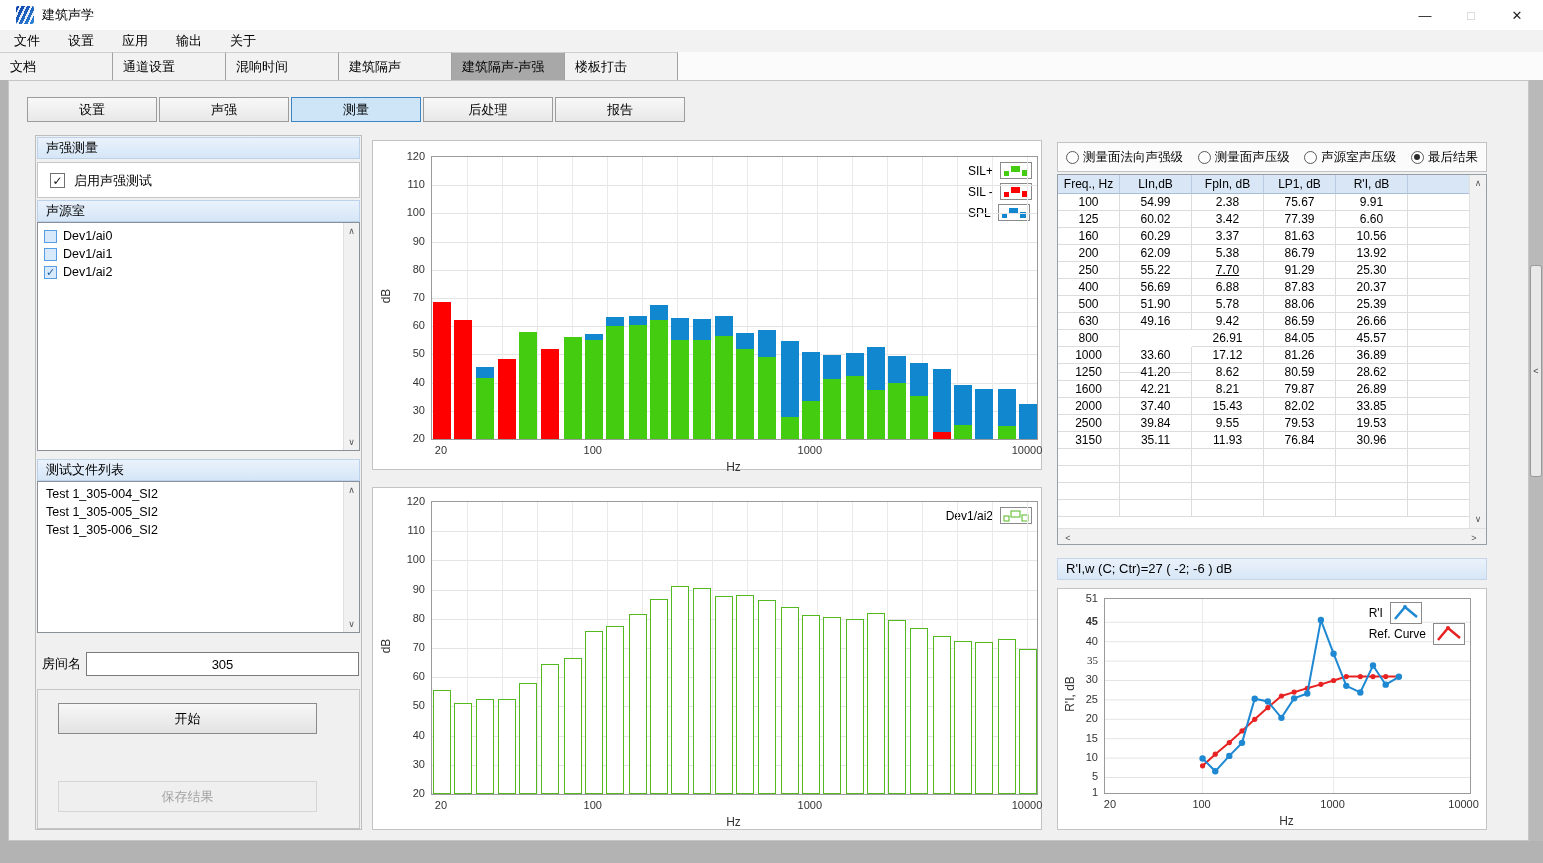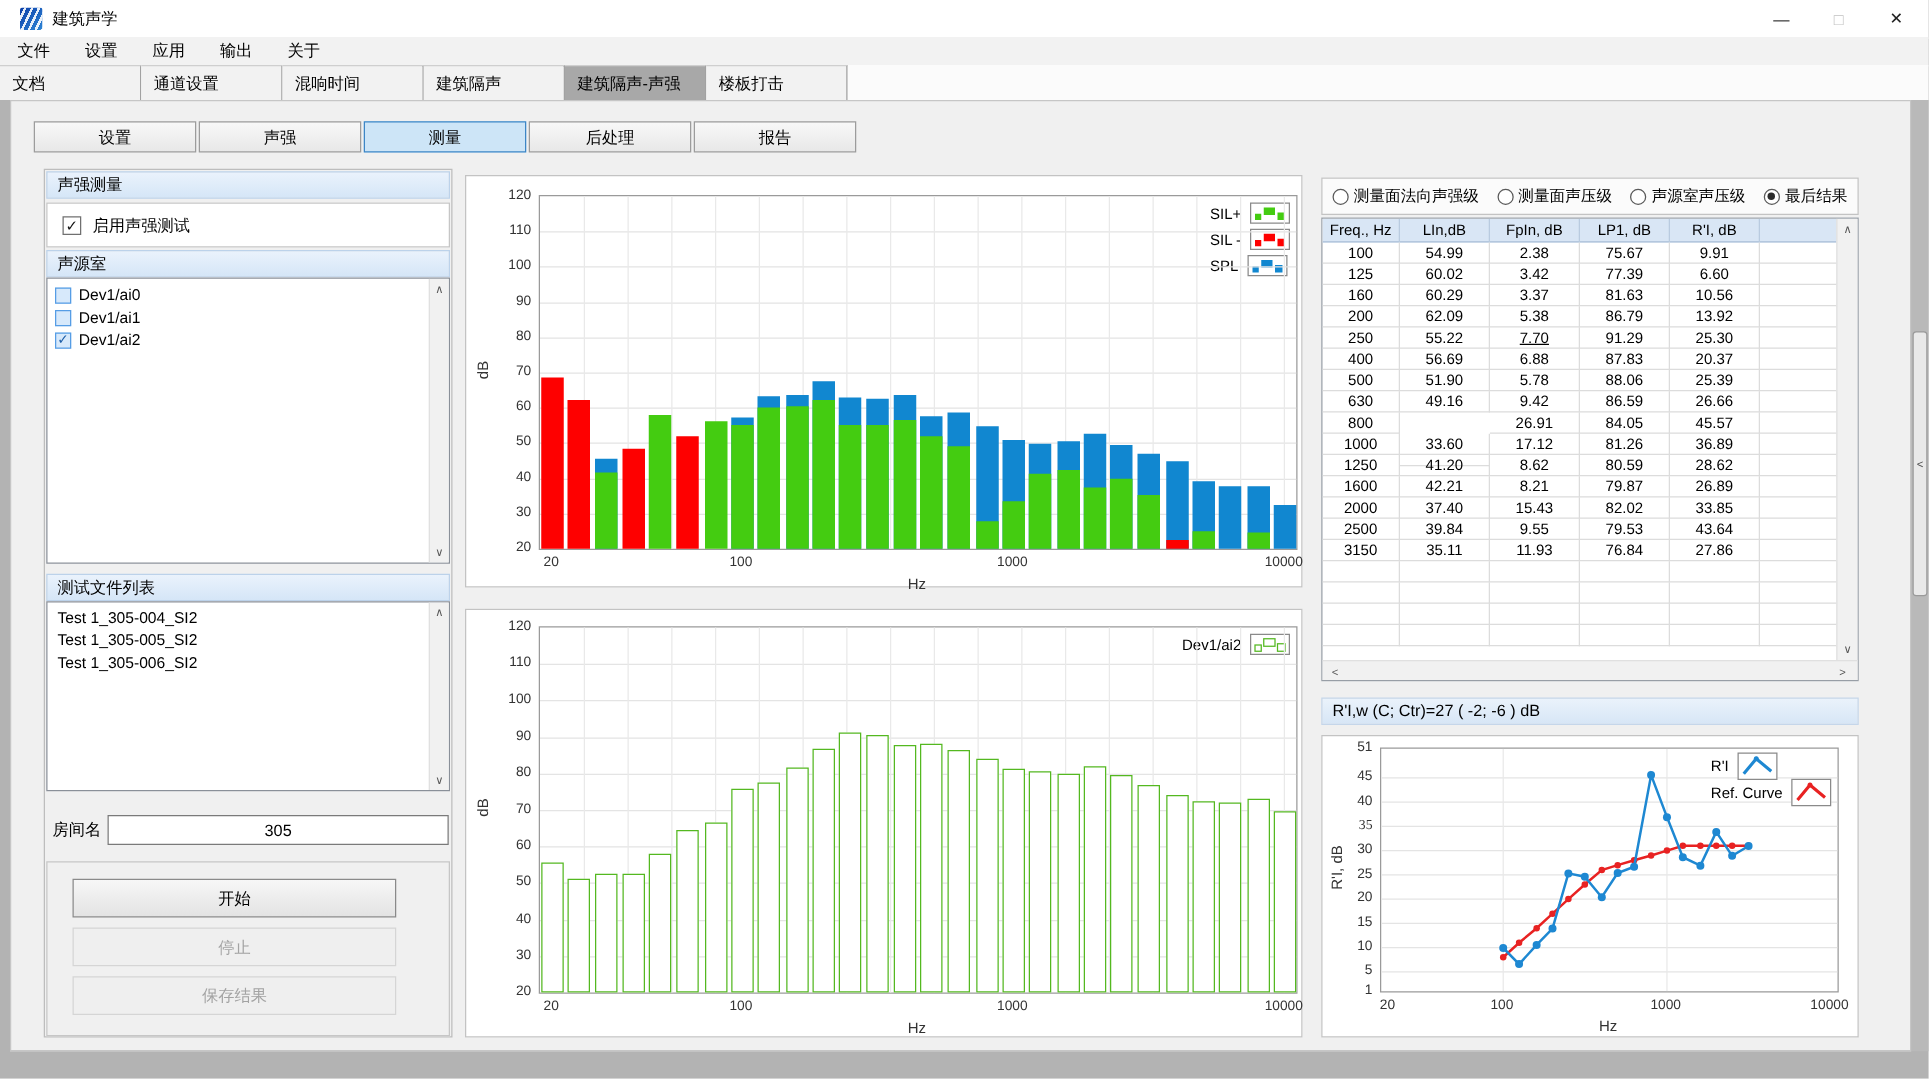--- a/index.html
+++ b/index.html
@@ -177,21 +177,20 @@
         </div>
         <div class="sbar-v">
           <div class="sb-btn" style="top: 0px;">∧</div>
           <div class="sb-btn" style="bottom: 0px;">∨</div>
         </div>
       </div>
     <span class="abs" style="left:6px;top:517px;line-height:22px">房间名</span>
     <input id="room-input" value="305" style="">
     <div class="abs white-box" style="left:1px;top:553px;width:323px;height:140px;background:#f0f0f0" id="btn-group">
         <div class="btn en" style="top: 13px;">开始</div>
-        <div class="btn dis" style="top: 52px;">停止</div>
         <div class="btn dis" style="top: 91px;">保存结果</div>
       </div>
   </div>
 
   <div class="abs chart-box" id="chart-sil" style="left:372px;top:140px;width:670px;height:330px">
       <div class="plot" style="left: 58px; top: 15px; width: 605px; height: 282px;">
         <div class="legend" style="top: 3px; right: 5px;">
           <div class="leg-row">
             <span class="leg-label">SIL+</span>
             <span class="leg-ico">
@@ -535,29 +534,29 @@
         <div class="t-cell" style="width: 72px;">15.43</div>
         <div class="t-cell" style="width: 72px;">82.02</div>
         <div class="t-cell" style="width: 72px;">33.85</div>
         <div class="t-cell" style="width: 64px;"></div>
       </div>
       <div class="t-row" style="width: 414px;">
         <div class="t-cell" style="width: 62px;">2500</div>
         <div class="t-cell" style="width: 72px;">39.84</div>
         <div class="t-cell" style="width: 72px;">9.55</div>
         <div class="t-cell" style="width: 72px;">79.53</div>
-        <div class="t-cell" style="width: 72px;">43.64</div>
+        <div class="t-cell" style="width: 72px;">19.53</div>
         <div class="t-cell" style="width: 64px;"></div>
       </div>
       <div class="t-row" style="width: 414px;">
         <div class="t-cell" style="width: 62px;">3150</div>
         <div class="t-cell" style="width: 72px;">35.11</div>
         <div class="t-cell" style="width: 72px;">11.93</div>
         <div class="t-cell" style="width: 72px;">76.84</div>
-        <div class="t-cell" style="width: 72px;">27.86</div>
+        <div class="t-cell" style="width: 72px;">30.96</div>
         <div class="t-cell" style="width: 64px;"></div>
       </div>
       <div class="t-row" style="width: 414px;">
         <div class="t-cell" style="width: 62px;"></div>
         <div class="t-cell" style="width: 72px;"></div>
         <div class="t-cell" style="width: 72px;"></div>
         <div class="t-cell" style="width: 72px;"></div>
         <div class="t-cell" style="width: 72px;"></div>
         <div class="t-cell" style="width: 64px;"></div>
       </div>
@@ -666,21 +665,21 @@
         </svg></div>
       <div class="tick-y" style="left: 0px; top: 197px;">1</div>
       <div class="tick-y" style="left: 0px; top: 181.48px;">5</div>
       <div class="tick-y" style="left: 0px; top: 162.08px;">10</div>
       <div class="tick-y" style="left: 0px; top: 142.68px;">15</div>
       <div class="tick-y" style="left: 0px; top: 123.28px;">20</div>
       <div class="tick-y" style="left: 0px; top: 103.88px;">25</div>
       <div class="tick-y" style="left: 0px; top: 84.48px;">30</div>
       <div class="tick-y" style="left: 0px; top: 65.08px; font-family: Liberation Serif, serif;">35</div>
       <div class="tick-y" style="left: 0px; top: 45.68px;">40</div>
-      <div class="tick-y" style="left: 0px; top: 26.28px;">45</div>
+      <div class="tick-y" style="left: 0px; top: 26.28px; font-weight: bold;">45</div>
       <div class="tick-y" style="left: 0px; top: 3px;">51</div>
       <div class="tick-x" style="left: 21.9945px; top: 209px;">20</div>
       <div class="tick-x" style="left: 113.564px; top: 209px;">100</div>
       <div class="tick-x" style="left: 244.571px; top: 209px;">1000</div>
       <div class="tick-x" style="left: 375.577px; top: 209px;">10000</div>
       <div class="axis-y" style="left: -6px; top: 98px;">R'I, dB</div>
       <div class="axis-x" style="left: 208.5px; top: 225px; width: 40px;">Hz</div>
     </div>
 
   <div class="abs" id="collapse-strip">

